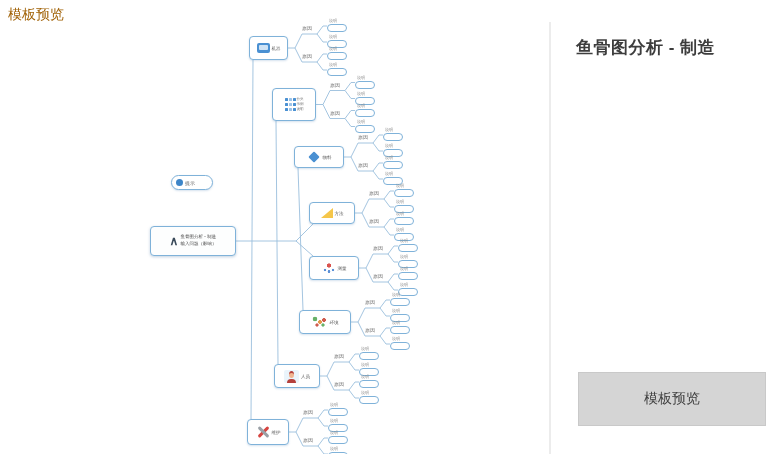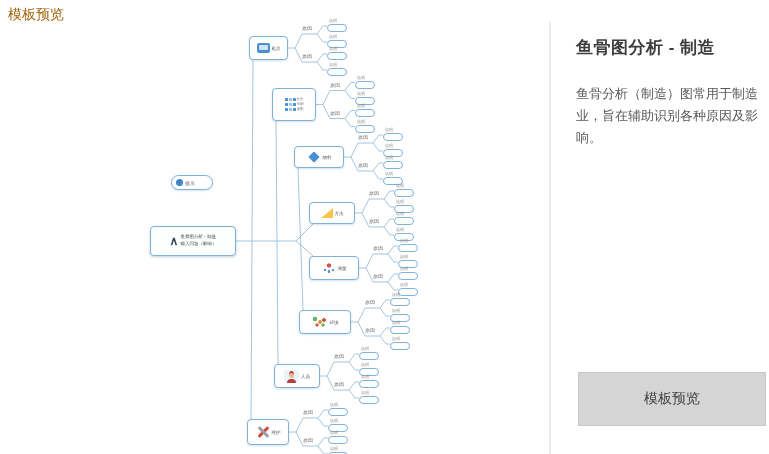--- a/index.html
+++ b/index.html
@@ -385,16 +385,15 @@
     <div class="mm-leaf" style="left: 328px; top: 447px;">
       <span class="leaf-lbl">说明</span>
       <span class="leaf-pill"></span>
     </div>
   </div>
 
 <div class="divider"></div>
 
 <div class="right-panel">
   <h1 class="panel-title">鱼骨图分析 - 制造</h1>
-  <p class="panel-desc">鱼骨分析（制造）图常用于制造业，旨在辅助识别各种原因及影响。</p>
 </div>
 
 <button class="create-btn">模板预览</button>
 
 </body></html>

